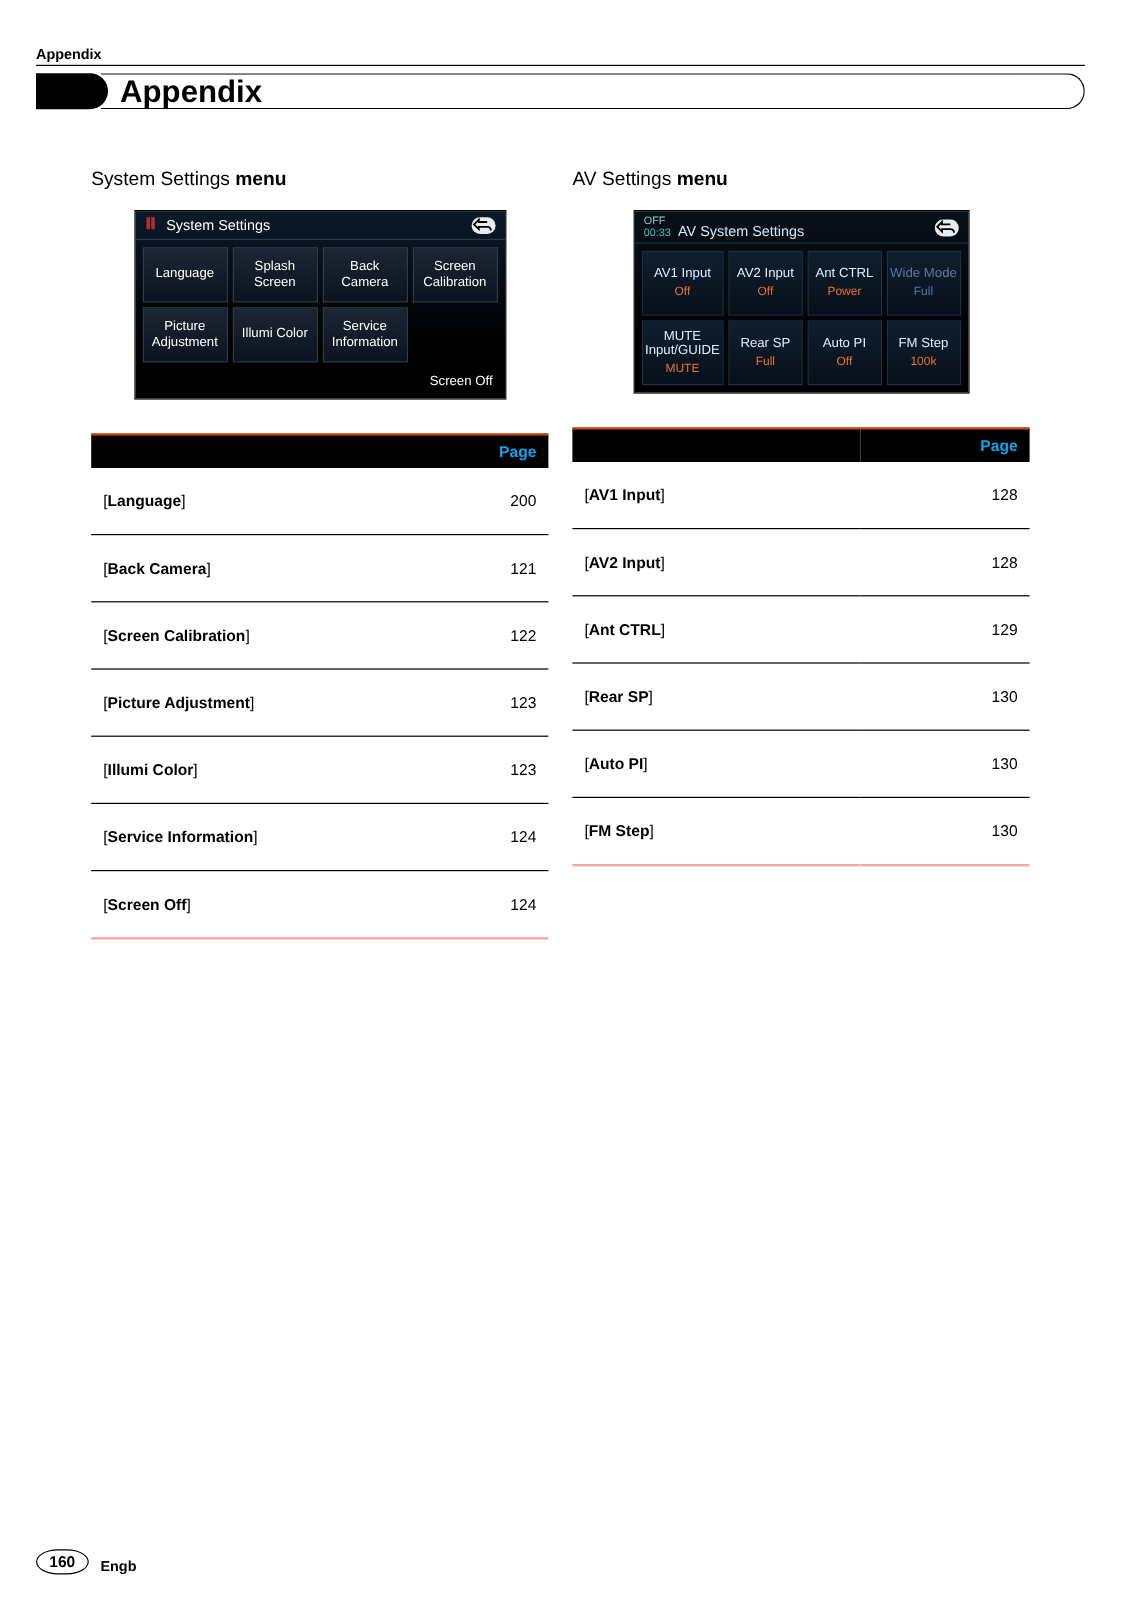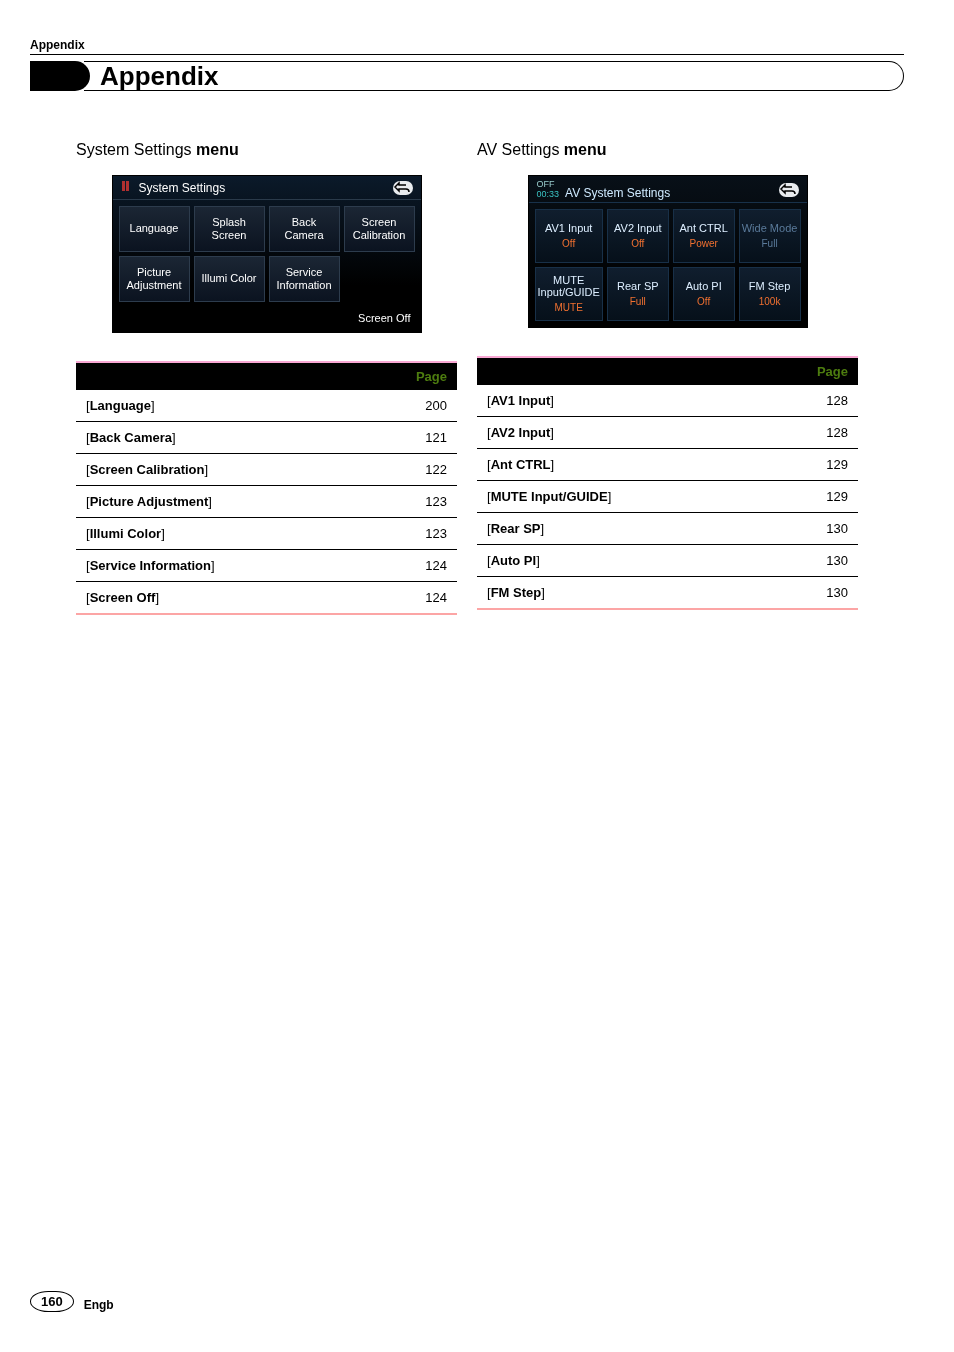--- a/index.html
+++ b/index.html
@@ -151,28 +151,28 @@
   .av-tile.dim .v { color:#5a7a9a; }
 
   
   table.ref {
     width: 100%;
     border-collapse: collapse;
     font-size: 13px;
   }
   table.ref th {
     background:#000;
-    color:#4d7c0f;
+    color:#0ea5e9;
     text-align:right;
     padding:6px 10px;
-    border-top: 2px solid #f9a8d4;
+    border-top: 2px solid #c2410c;
   }
   table.ref th:first-child { text-align:left; }
   table.ref td {
-    padding:8px 10px;
+    padding:20px 10px;
     border-bottom:1px solid #000;
   }
   table.ref tr:last-child td { border-bottom:2px solid #fca5a5; }
   table.ref td:last-child { text-align:right; }
   .first-row td { border-top:none; }
 
   
   .page-footer {
     position:absolute;
     bottom:40px;
@@ -347,24 +347,20 @@
           </tr>
           <tr>
             <td>[<b>AV2 Input</b>]</td>
             <td>128</td>
           </tr>
           <tr>
             <td>[<b>Ant CTRL</b>]</td>
             <td>129</td>
           </tr>
           <tr>
-            <td>[<b>MUTE Input/GUIDE</b>]</td>
-            <td>129</td>
-          </tr>
-          <tr>
             <td>[<b>Rear SP</b>]</td>
             <td>130</td>
           </tr>
           <tr>
             <td>[<b>Auto PI</b>]</td>
             <td>130</td>
           </tr>
           <tr>
             <td>[<b>FM Step</b>]</td>
             <td>130</td>

